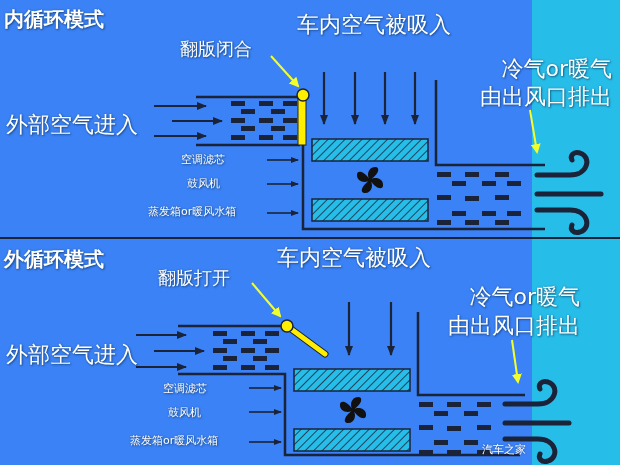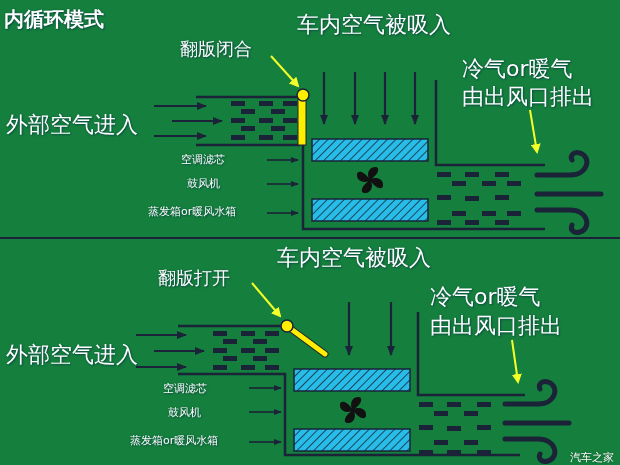--- a/index.html
+++ b/index.html
@@ -1,26 +1,26 @@
 <!DOCTYPE html>
 <html><head>
 <meta charset="utf-8">
 <style>
   html, body { margin: 0; padding: 0; }
   body { width: 620px; height: 465px; overflow: hidden; background: #27bde9; }
-  #stage { position: relative; width: 620px; height: 465px; background: #15803d; }
+  #stage { position: relative; width: 532px; height: 465px; background: #3b82f6; }
   svg { position: absolute; left: 0; top: 0; }
   .lbl { position: absolute; color: #ffffff; font-family: "DejaVu Sans", sans-serif; white-space: nowrap;
          text-shadow: 1px 1px 2px rgba(0,40,70,0.55), 0 0 2px rgba(0,40,70,0.35); }
   .title { font-weight: bold; font-size: 20px; }
   .big { font-size: 22px; }
   .mid { font-size: 18px; }
   .small { font-size: 11px; }
-  .center { text-align: left; }
-  .wm { position: absolute; right: 6px; bottom: 0; color: #ffffff; font-family: "DejaVu Sans", sans-serif;
+  .center { text-align: right; }
+  .wm { position: absolute; right: 6px; bottom: 8px; color: #ffffff; font-family: "DejaVu Sans", sans-serif;
         font-size: 11px; text-shadow: 0 0 2px rgba(0,0,0,0.5); }
 </style>
 </head>
 <body>
 
 <div id="stage">
 
 <svg width="620" height="465" viewBox="0 0 620 465">
   <defs>
     <pattern id="hatch" width="6" height="6" patternUnits="userSpaceOnUse" patternTransform="rotate(45)">
@@ -194,20 +194,21 @@
 <div class="lbl title" style="left:4px;top:6px;">内循环模式</div>
 <div class="lbl big" style="left:297px;top:10px;">车内空气被吸入</div>
 <div class="lbl mid" style="left:180px;top:37px;">翻版闭合</div>
 <div class="lbl big" style="left:6px;top:110px;">外部空气进入</div>
 <div class="lbl big center" style="left:462px;top:54px;width:150px;">冷气or暖气</div>
 <div class="lbl big center" style="left:462px;top:82px;width:150px;">由出风口排出</div>
 <div class="lbl small" style="left:181px;top:152px;">空调滤芯</div>
 <div class="lbl small" style="left:187px;top:176px;">鼓风机</div>
 <div class="lbl small" style="left:148px;top:204px;">蒸发箱or暖风水箱</div>
 
+<div class="lbl title" style="left:4px;top:246px;">外循环模式</div>
 <div class="lbl big" style="left:277px;top:243px;">车内空气被吸入</div>
 <div class="lbl mid" style="left:158px;top:266px;">翻版打开</div>
 <div class="lbl big" style="left:6px;top:340px;">外部空气进入</div>
 <div class="lbl big center" style="left:430px;top:282px;width:150px;">冷气or暖气</div>
 <div class="lbl big center" style="left:430px;top:311px;width:150px;">由出风口排出</div>
 <div class="lbl small" style="left:163px;top:381px;">空调滤芯</div>
 <div class="lbl small" style="left:168px;top:405px;">鼓风机</div>
 <div class="lbl small" style="left:130px;top:433px;">蒸发箱or暖风水箱</div>
 
 <div class="wm">汽车之家</div>

